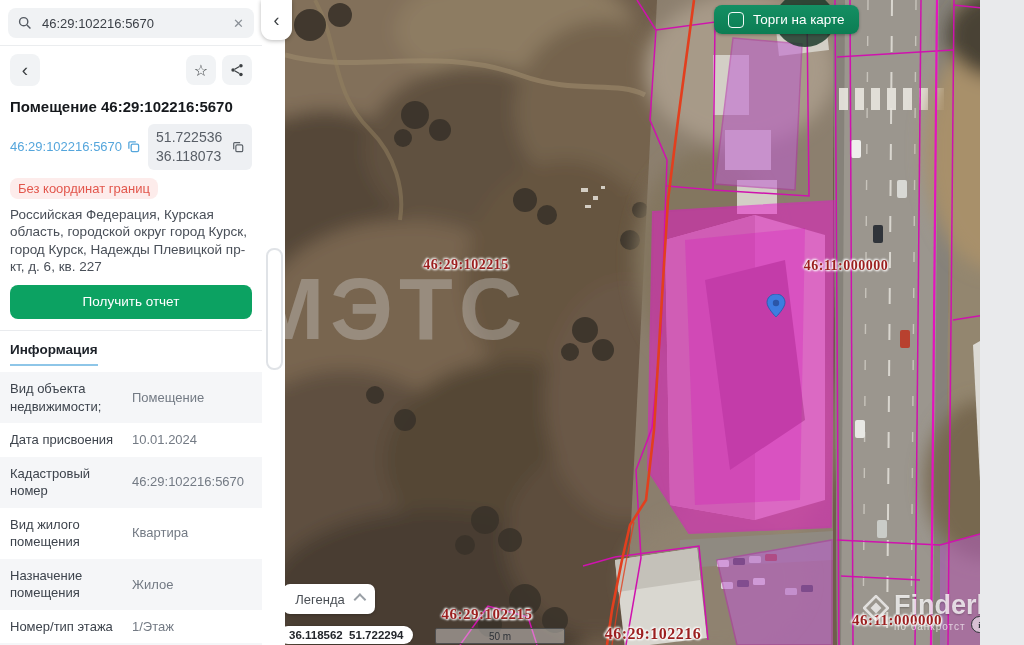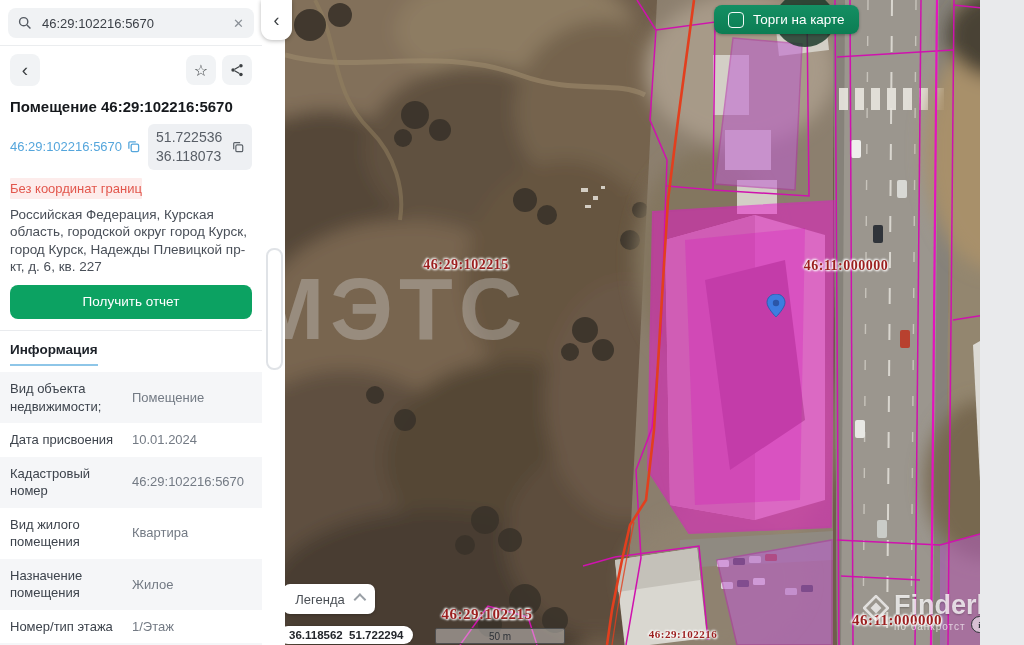--- a/index.html
+++ b/index.html
@@ -23,21 +23,21 @@
   .iconrow .sqbtn + .sqbtn{margin-left:6px;}
   .obj-title{margin:12px 10px 0 10px;font-size:15px;font-weight:bold;color:#15181c;}
   .linkrow{display:flex;align-items:center;gap:8px;margin:9px 10px 0 10px;}
   .cad-link{display:flex;align-items:center;gap:5px;color:#55a6dc;font-size:13px;
             text-decoration:none;cursor:pointer;white-space:nowrap;}
   .coordbox{flex:1;background:#eef0f3;border-radius:6px;padding:4px 8px;display:flex;
             align-items:center;gap:6px;}
   .coordlines{flex:1;font-size:14px;color:#585e66;line-height:1.35;}
   .copy-ic{flex:none;color:#5b6168;}
   .badge{display:inline-block;margin:8px 10px 0 10px;background:#fdeceb;color:#e2564c;
-         font-size:13px;padding:3px 0;border-radius:1px;}
+         font-size:13px;padding:3px 8px;border-radius:8px;}
   .address{margin:7px 10px 0 10px;font-size:13.5px;line-height:1.3;color:#494f58;}
   .report-btn{margin:9px 10px 0 10px;width:242px;height:34px;background:#0ca262;border:none;
               border-radius:8px;color:#fff;font:13.5px "Liberation Sans",sans-serif;cursor:pointer;}
   .tabdivider{border-top:1px solid #e9ebee;margin-top:11px;}
   .tabwrap{padding:9px 10px 0 10px;}
   .tab{display:inline-block;font-size:13.5px;font-weight:bold;color:#1d2229;
        padding-bottom:7px;border-bottom:2px solid #8ec6e8;cursor:pointer;}
   .infotable{margin-top:6px;}
   .irow{display:flex;align-items:center;gap:10px;padding:8px 10px;font-size:13px;line-height:1.35;}
   .irow.alt{background:#f5f6f8;}
@@ -356,21 +356,21 @@
       <polyline points="349,522 341,562 332,612 327,645" stroke="#e23f1e" stroke-width="1.3" fill="none" opacity=".8"></polyline>
 
       <ellipse cx="520" cy="20" rx="30" ry="27" fill="#1d3b2b" opacity=".85"></ellipse>
     </svg>
 
     <div class="mets-mark">МЭТС</div>
 
     <div class="cadlabel" style="left:181px;top:265px">46:29:102215</div>
     <div class="cadlabel" style="left:561px;top:266px">46:11:000000</div>
     <div class="cadlabel" style="left:202px;top:614px;font-size:15px">46:29:102215</div>
-    <div class="cadlabel" style="left:398px;top:634px;font-size:11px">46:29:102216</div>
+    <div class="cadlabel" style="left:368px;top:634px;font-size:16px">46:29:102216</div>
     <div class="cadlabel" style="left:612px;top:620px;font-size:15px">46:11:000000</div>
 
     <div class="pin" style="left:481px;top:294px">
       <svg width="20" height="24" viewBox="0 0 20 24">
         <path d="M10 0C4.5 0 1 4 1 8.6 1 14 10 23 10 23s9-9 9-14.4C19 4 15.5 0 10 0z" fill="#3d7de0" stroke="#2d5fb0"></path>
         <circle cx="10" cy="9" r="3.2" fill="#2b56a8"></circle>
       </svg>
     </div>
 
     <button class="auction-btn">

